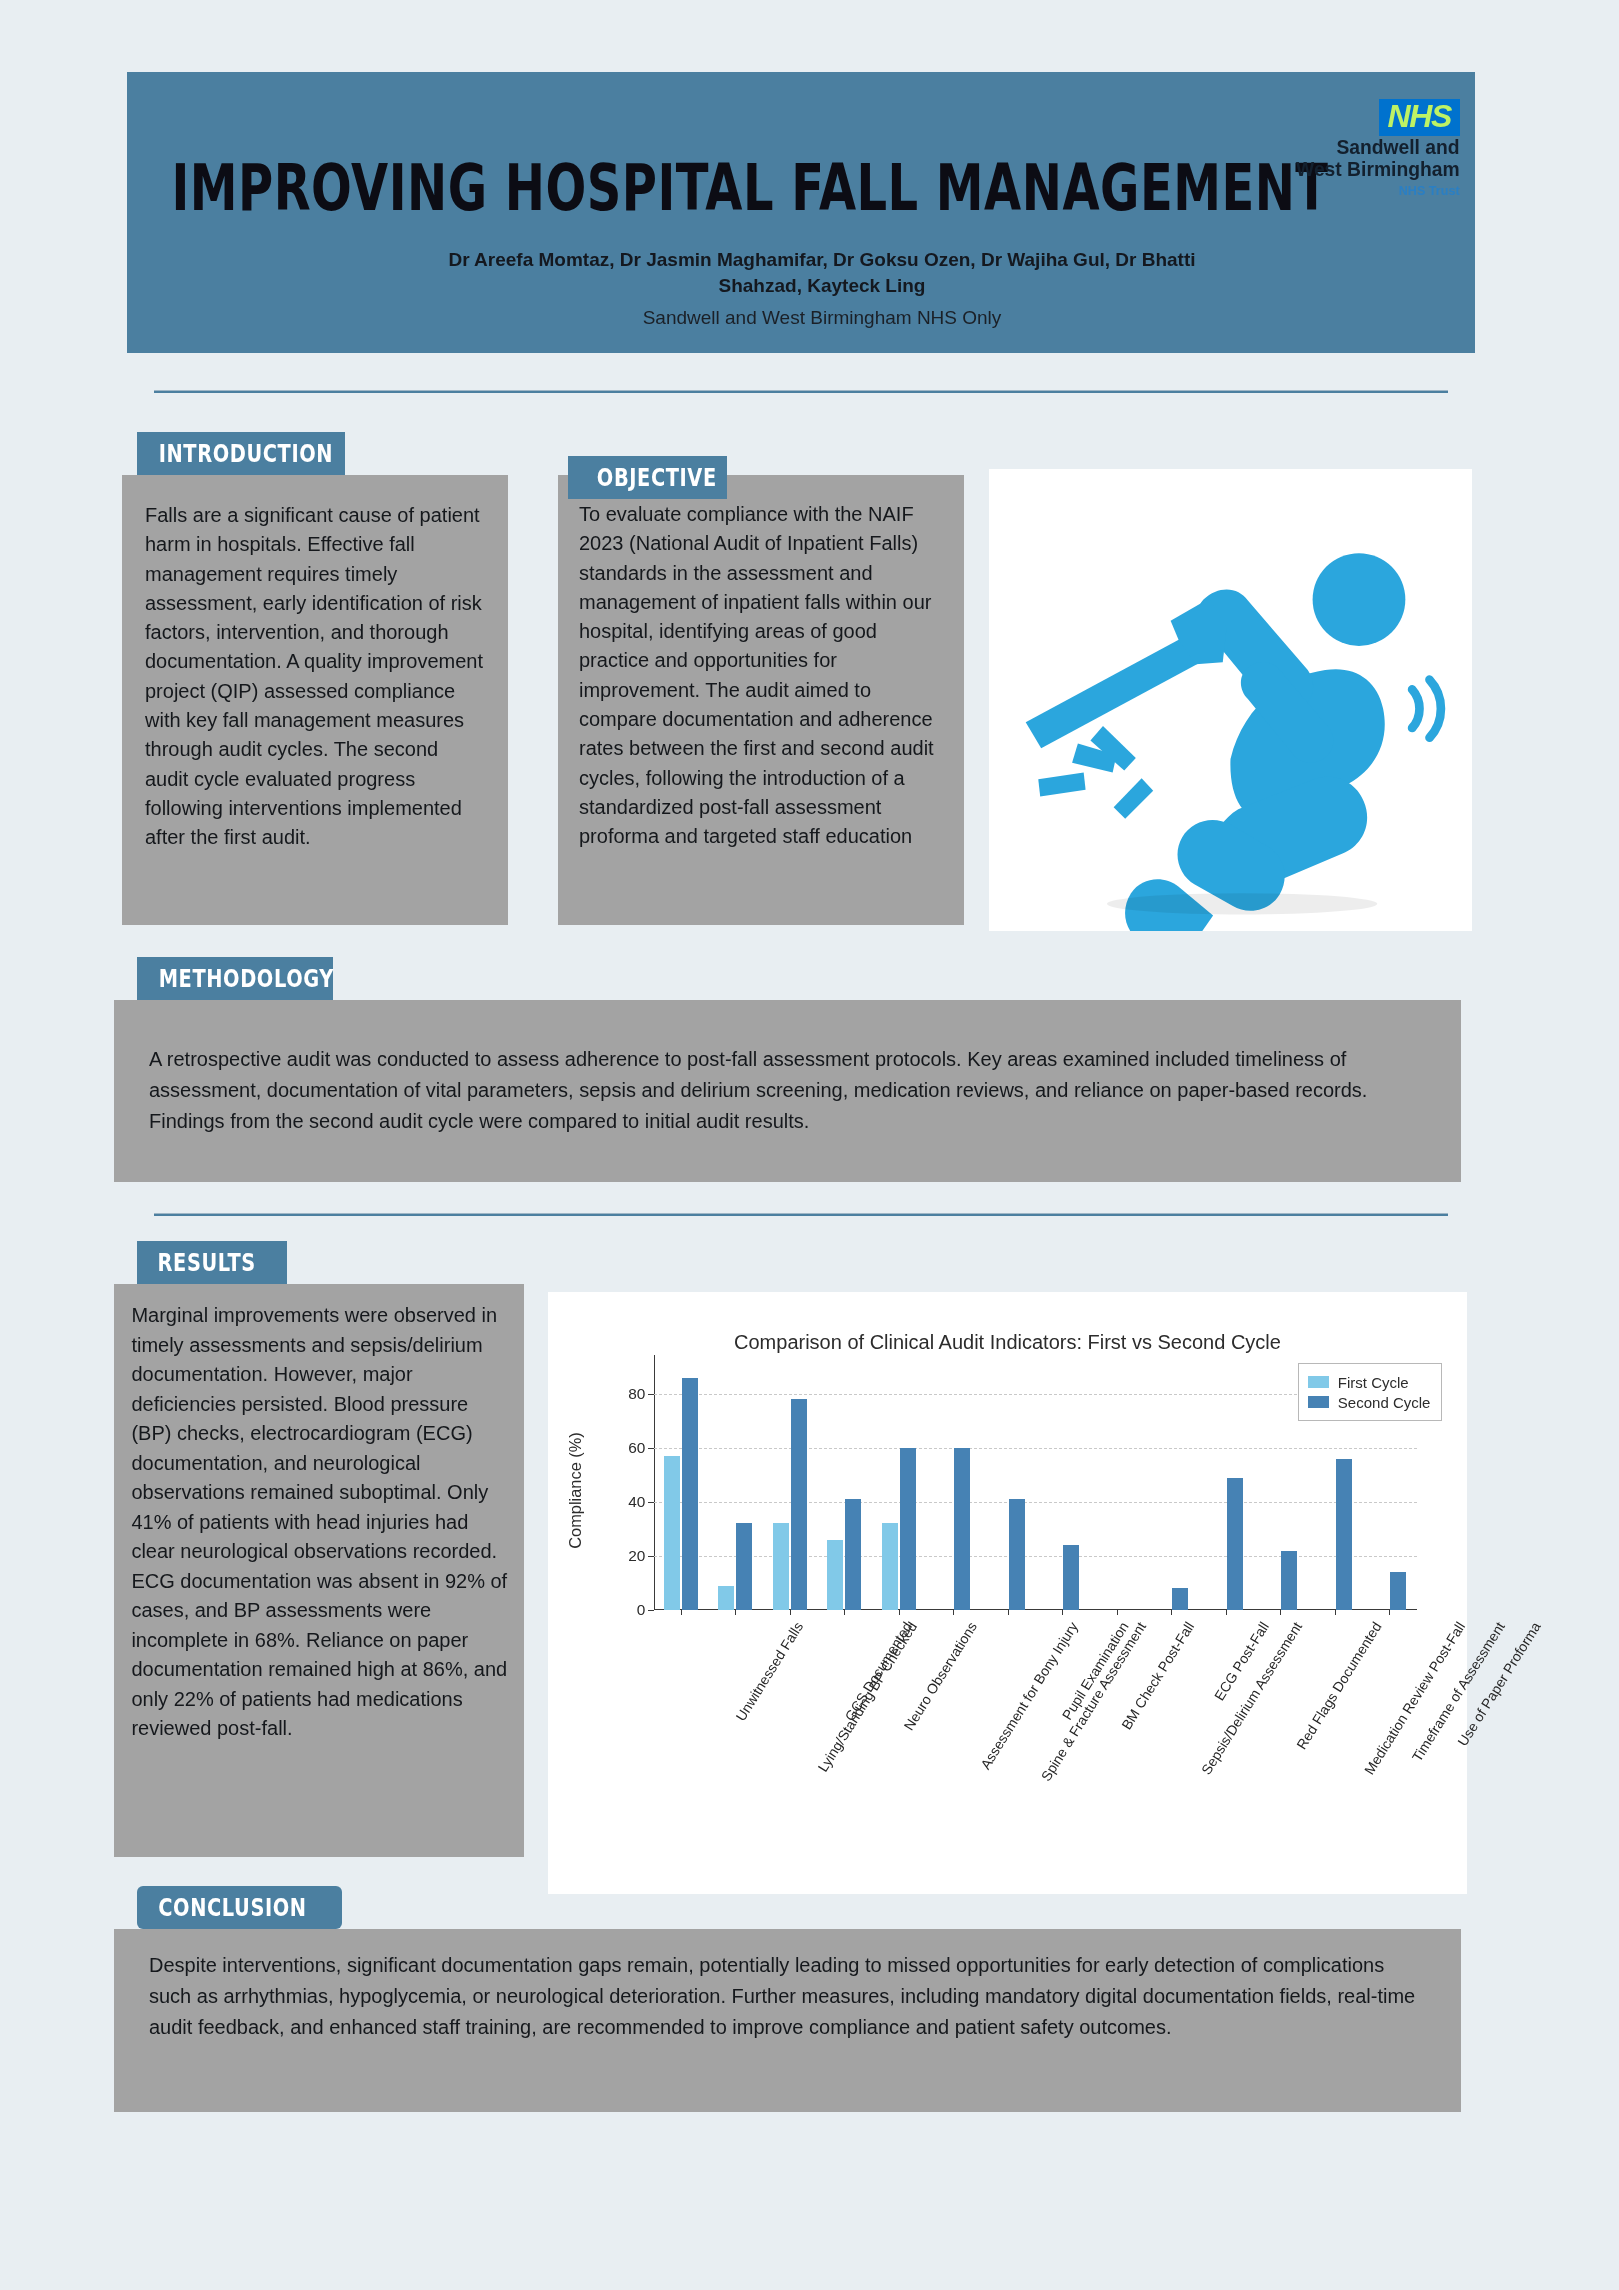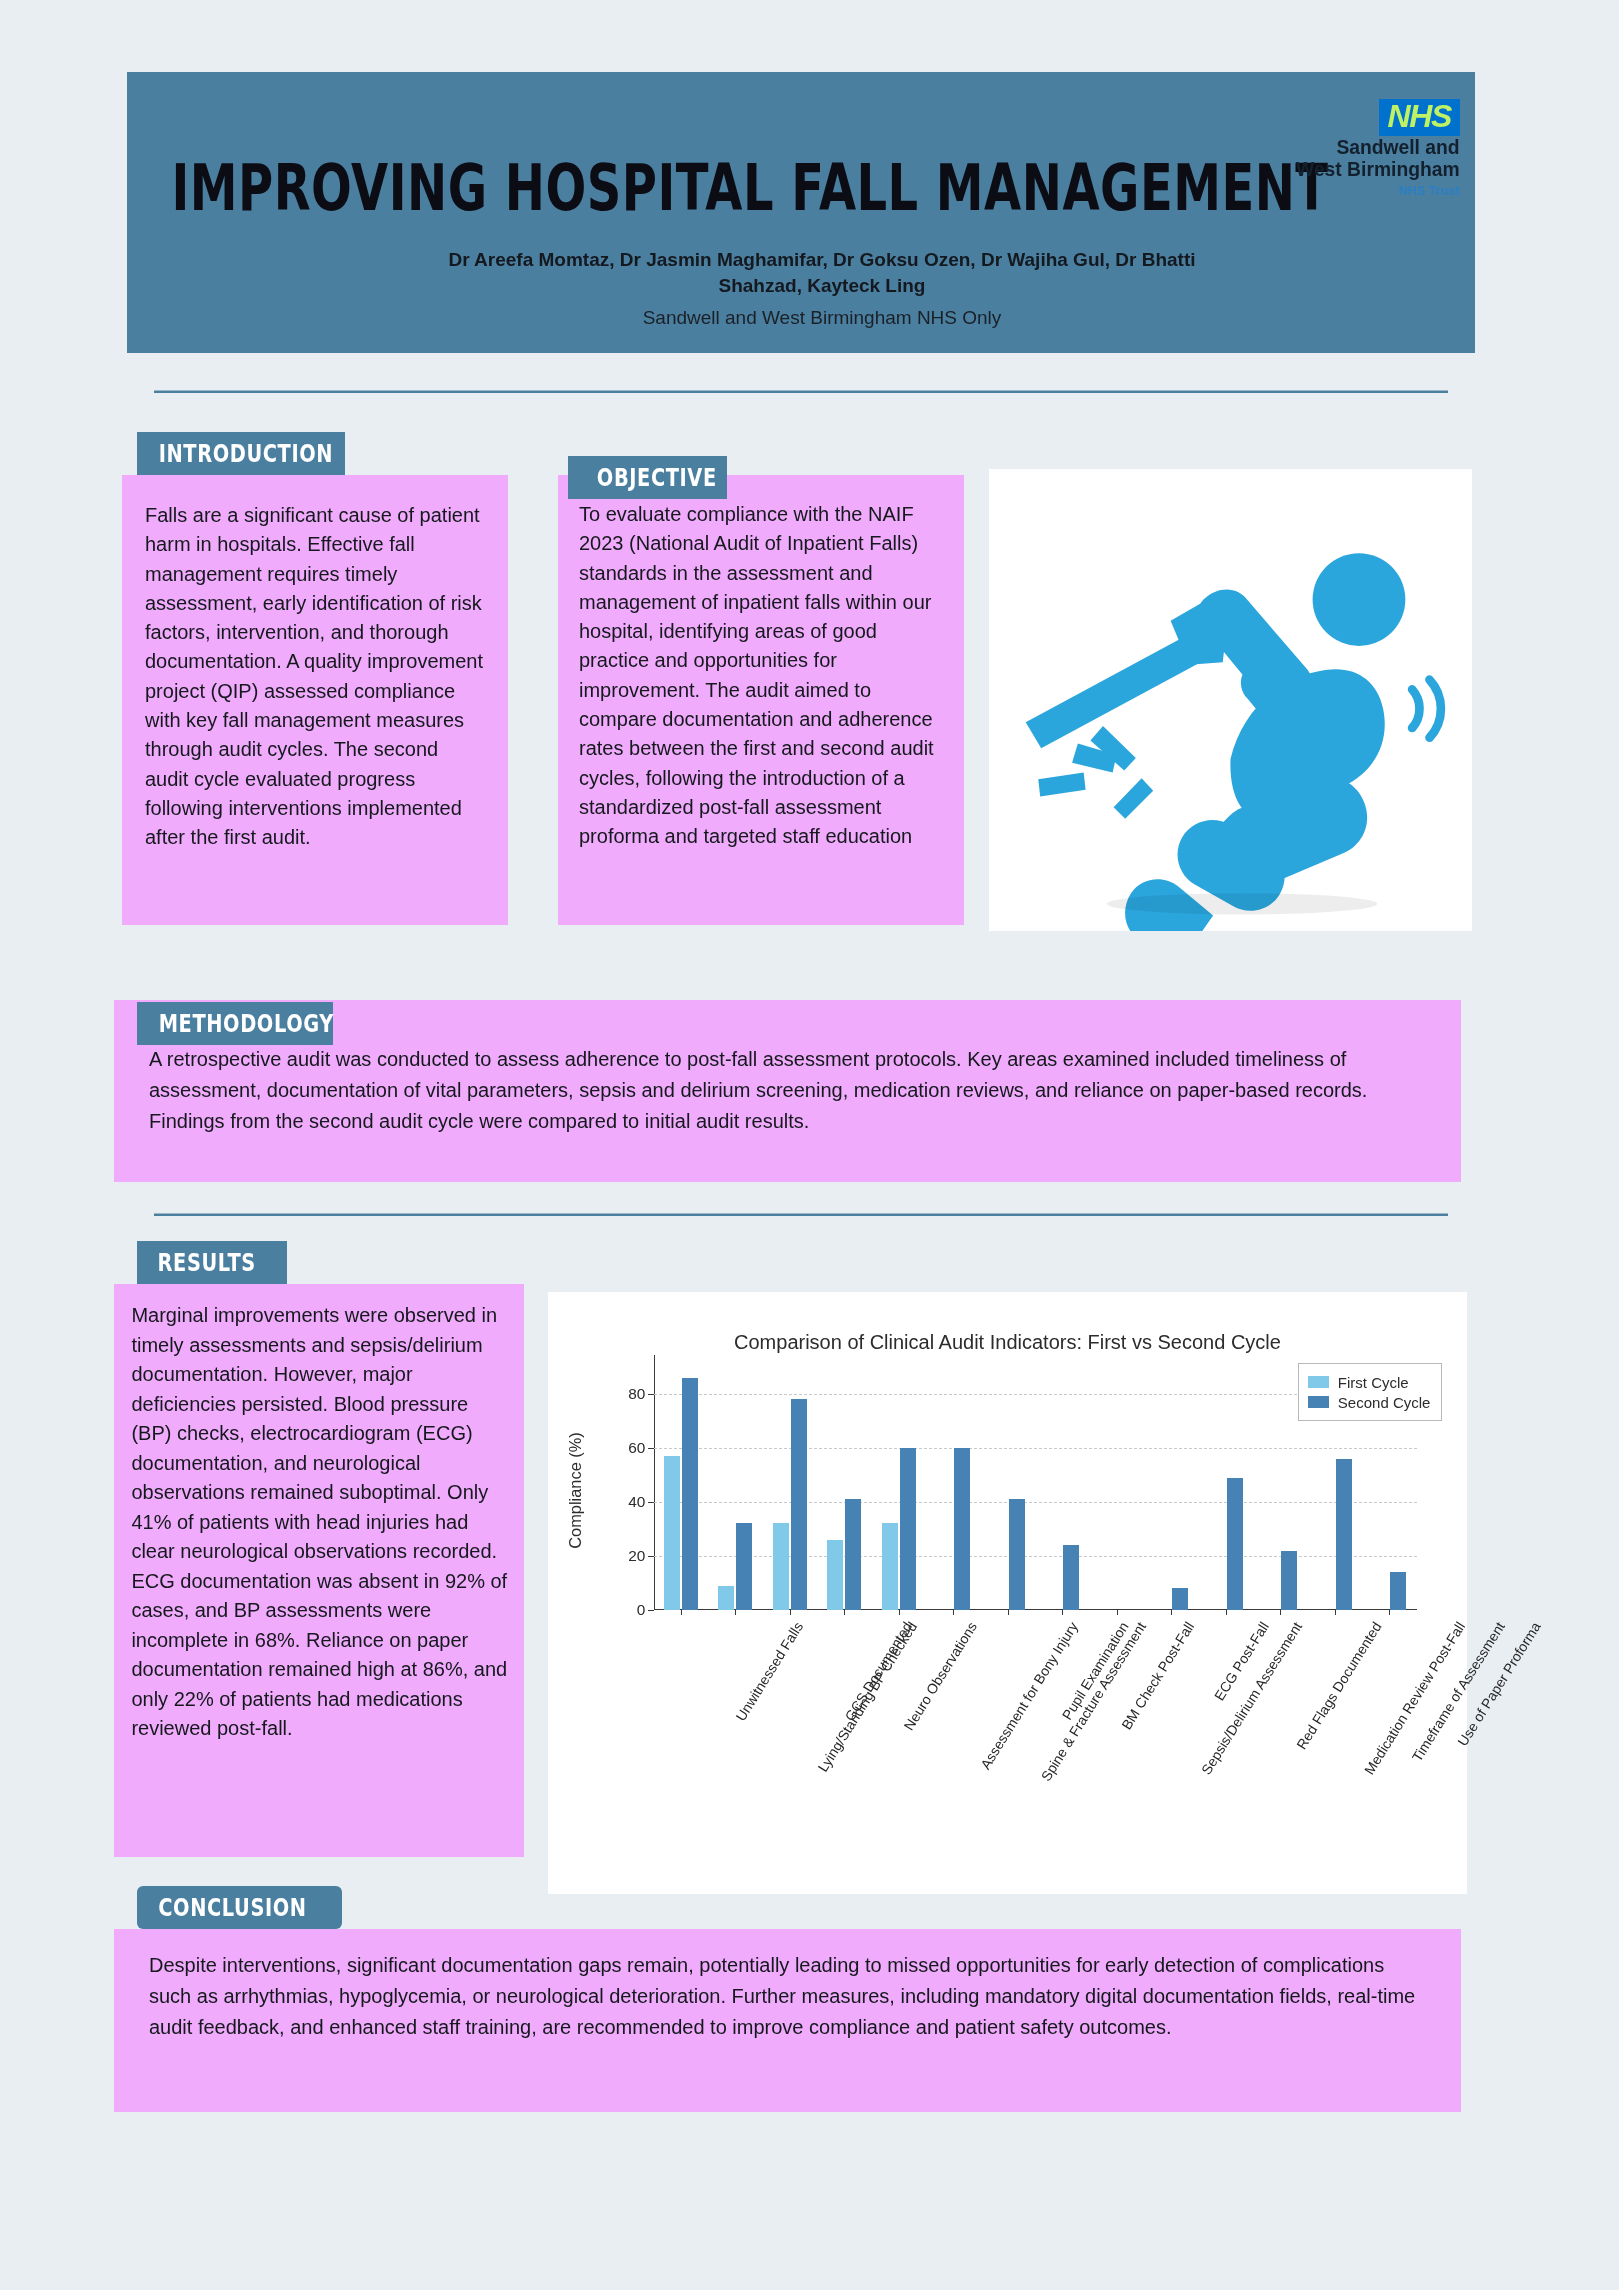--- a/index.html
+++ b/index.html
@@ -64,41 +64,41 @@
     text-transform: uppercase;
     display: flex; align-items: center;
     padding-left: 19.3px;
     transform-origin: left center;
     z-index: 5;
   }
   .badge span { transform: scaleY(1.2) scaleX(0.97); display:inline-block; }
 
   
   .panel {
-    position: absolute; background: #f0abfc; color: #15181c;
+    position: absolute; background: #a3a3a3; color: #15181c;
   }
   .panel p { font-size: 20px; line-height: 1.465; }
 
   
   #badge-intro { left: 137px; top: 432px; width: 208px; height: 43px; }
   #panel-intro { left: 122px; top: 475px; width: 386px; height: 450px; padding: 26px 23px 0 23px; }
 
   
   #badge-obj { left: 568px; top: 456px; width: 159px; height: 43px; justify-content: center; }
   #panel-obj { left: 558px; top: 475px; width: 406px; height: 450px; padding: 25px 21px 0 21px; }
 
   
   #img-card {
     position: absolute; left: 989px; top: 469px; width: 483px; height: 462px;
     background: #ffffff;
   }
   #img-card svg { display: block; width: 100%; height: 100%; }
 
   
-  #badge-meth { left: 137px; top: 1002px; width: 196px; height: 43px; }
+  #badge-meth { left: 137px; top: 957px; width: 196px; height: 43px; }
   #panel-meth { left: 114px; top: 1000px; width: 1347px; height: 182px; padding: 44px 37px 0 35px; }
   #panel-meth p { font-size: 20px; line-height: 1.56; }
 
   
   #badge-res { left: 137px; top: 1241px; width: 150px; height: 43px; }
   #panel-res { left: 114px; top: 1284px; width: 410px; height: 573px; padding: 17.4px 11.6px 0 17.4px; }
   #panel-res p { font-size: 20px; line-height: 1.475; }
 
   
   #chart-card {

